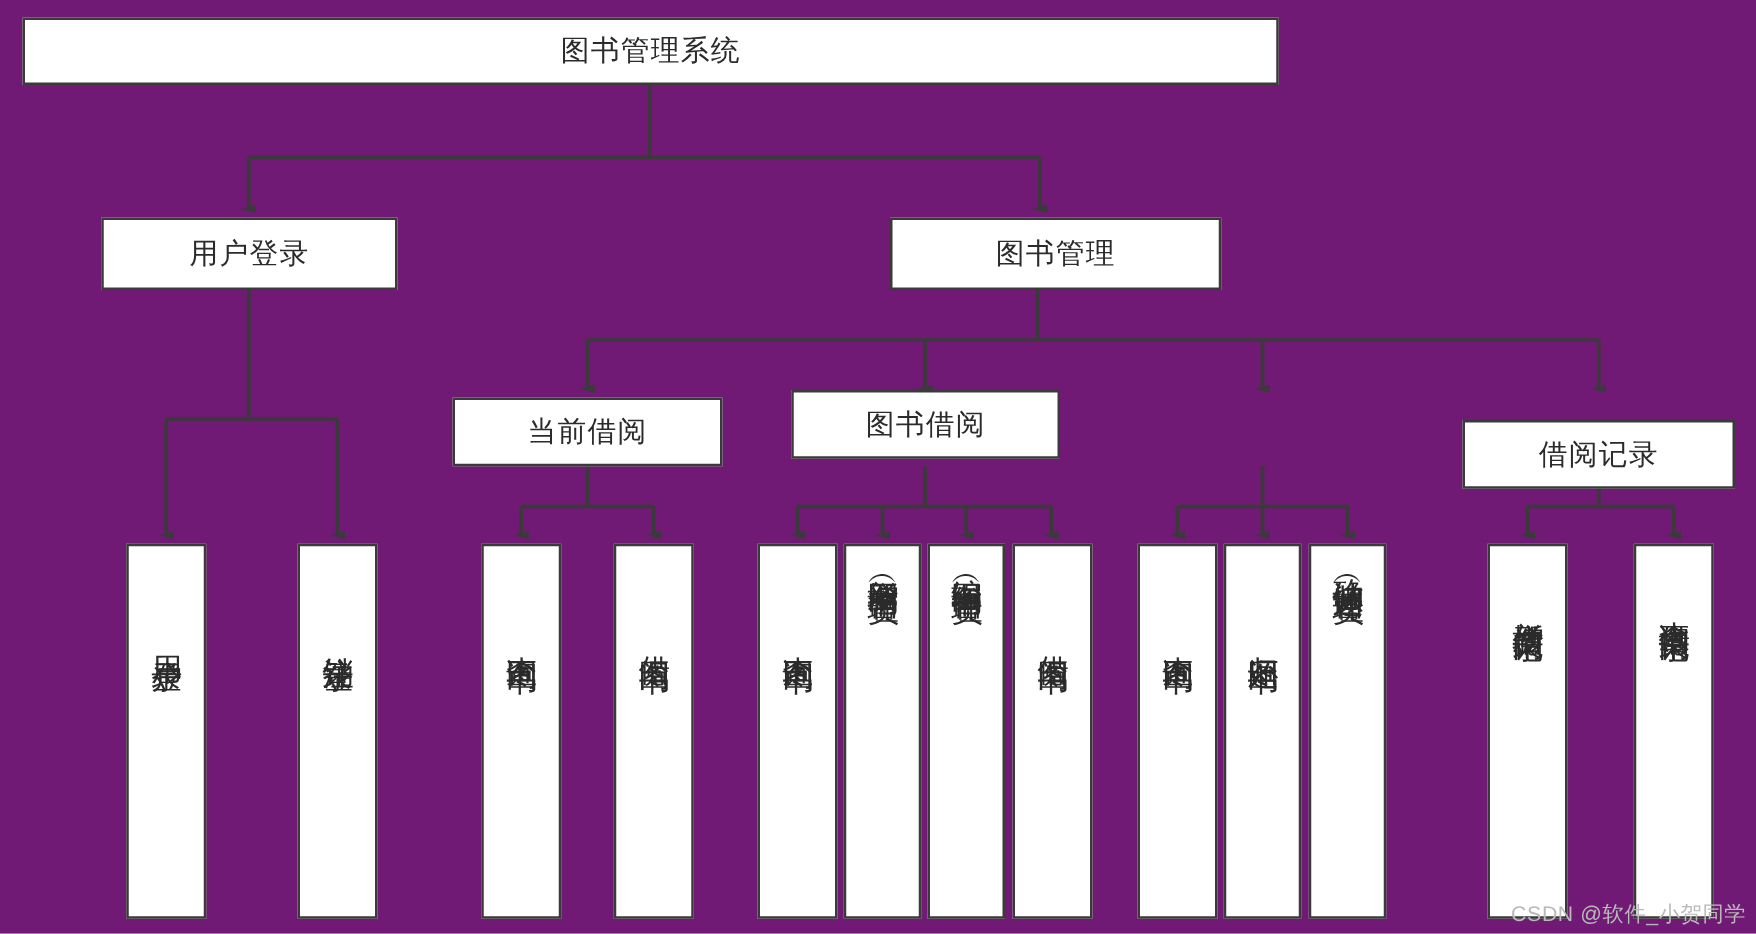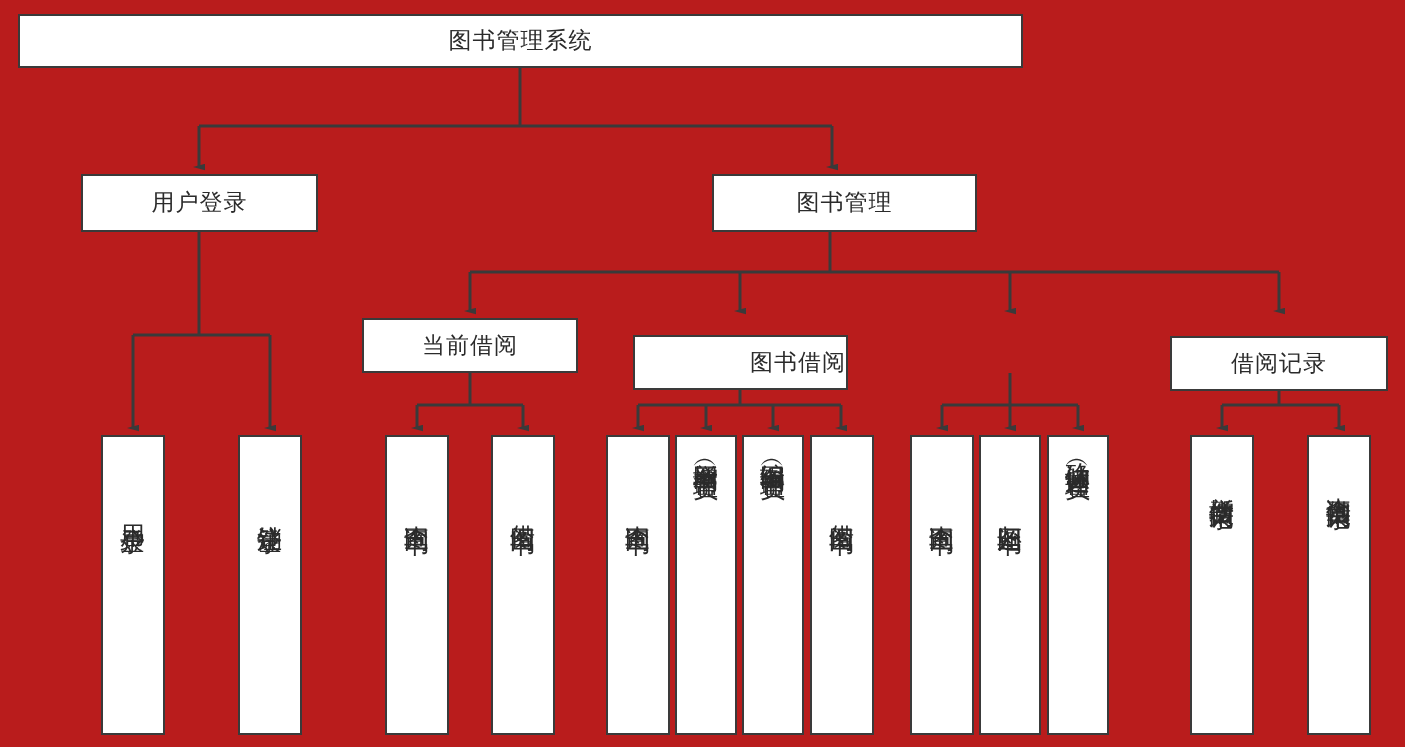--- a/index.html
+++ b/index.html
@@ -8,21 +8,21 @@
     padding: 0;
     background: #ffffff;
   }
   body {
     font-family: "Liberation Sans", "DejaVu Sans", sans-serif;
   }
   #canvas {
     position: relative;
     width: 1405px;
     height: 747px;
-    background: #b91c1c;
+    background: #701a75;
     overflow: hidden;
   }
   svg.wires {
     position: absolute;
     left: 0;
     top: 0;
     width: 1405px;
     height: 747px;
     pointer-events: none;
   }
@@ -136,21 +136,21 @@
   </div>
 
   <div class="node horiz" style="left:712px; top:174px; width:265px; height:58px;">
     <span class="label">图书管理</span>
   </div>
 
   <div class="node horiz" style="left:362px; top:318px; width:216px; height:55px;">
     <span class="label">当前借阅</span>
   </div>
 
-  <div class="node horiz" style="left:633px; top:335px; width:215px; height:55px;justify-content:flex-end;">
+  <div class="node horiz" style="left:633px; top:312px; width:215px; height:55px;">
     <span class="label">图书借阅</span>
   </div>
 
 
   <div class="node horiz" style="left:1170px; top:336px; width:218px; height:55px;">
     <span class="label">借阅记录</span>
   </div>
 
   <div class="node vert" style="left:101px; top:435px; width:64px; height:300px; padding-top:68px;">
     <span class="label">用户登录</span>
@@ -197,14 +197,15 @@
   </div>
 
   <div class="node vert" style="left:1190px; top:435px; width:64px; height:300px; padding-top:40px;">
     <span class="label">新增借阅记录</span>
   </div>
 
   <div class="node vert" style="left:1307px; top:435px; width:64px; height:300px; padding-top:40px;">
     <span class="label">查询借阅记录</span>
   </div>
 
+  <div class="watermark">CSDN @软件_小贺同学</div>
 
 </div>
 
 </body></html>

